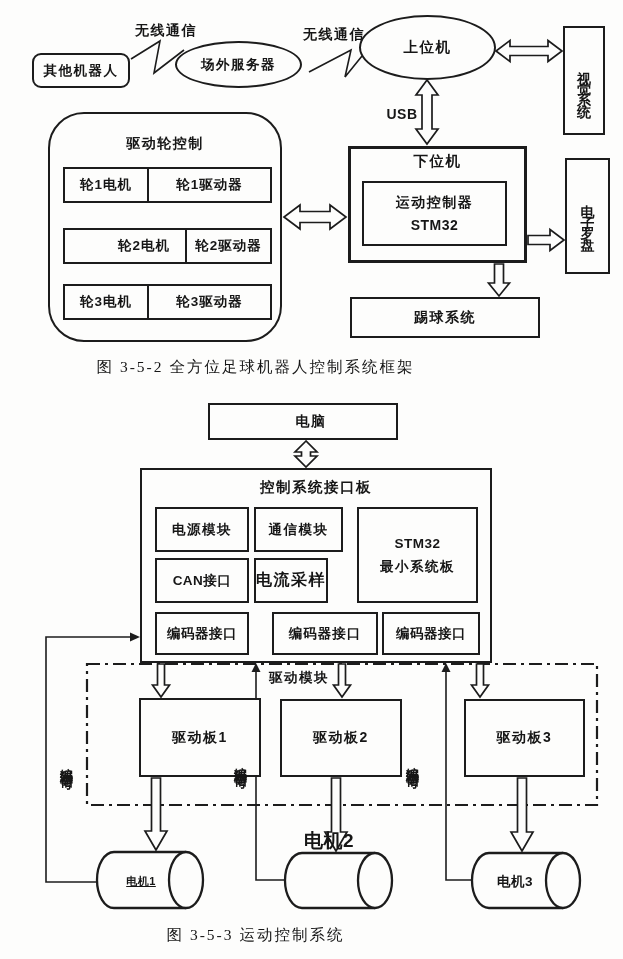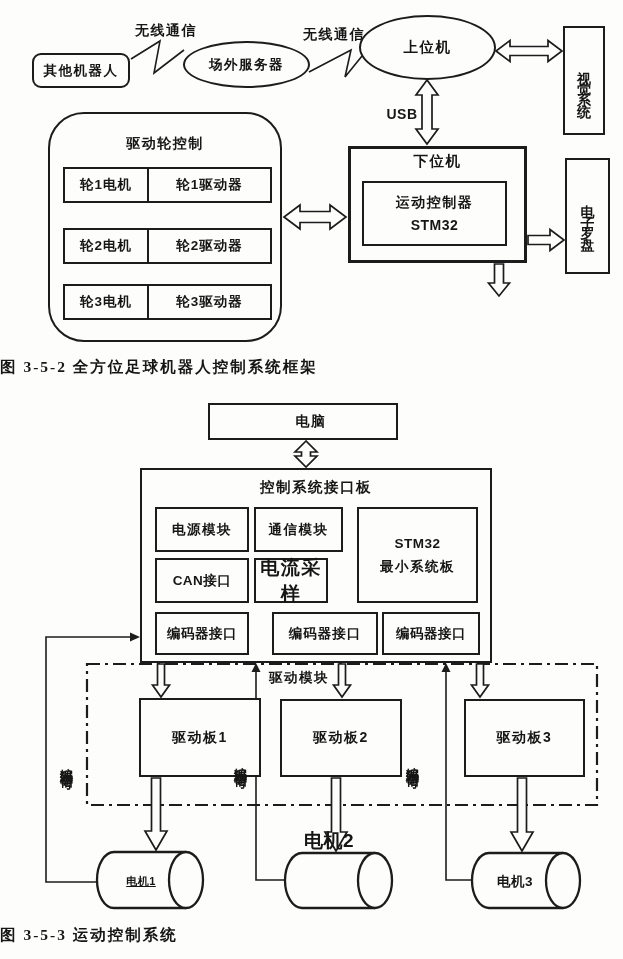--- a/index.html
+++ b/index.html
@@ -25,23 +25,23 @@
   .vsmall{writing-mode:vertical-rl;text-orientation:upright;letter-spacing:2.5px;font-size:13px;}
   .two-line{flex-direction:column;gap:7px;line-height:1.15;align-items:center;}
   .wrow{
     position:absolute;left:63px;width:209px;height:36px;box-sizing:border-box;
     border:2.2px solid #1c1c1c;display:flex;background:#fdfdfc;
   }
   .wcell{display:flex;align-items:center;justify-content:center;font-size:13.5px;font-weight:600;letter-spacing:1px;box-sizing:border-box;}
   .wcell.m{width:84px;border-right:2.2px solid #1c1c1c;}
   .wcell.d{flex:1;}
   .caption{
-    position:absolute;left:0;width:511px;text-align:left;
+    position:absolute;left:0;width:511px;text-align:center;
     font-family:"Liberation Serif","DejaVu Serif",serif;
-    font-size:15.5px;font-weight:700;letter-spacing:2px;
+    font-size:15.5px;font-weight:400;letter-spacing:2px;
   }
   .conn{fill:none;stroke:#1c1c1c;stroke-width:1.6px;}
   .head{fill:#1c1c1c;stroke:none;}
   .cyl{fill:#fdfdfc;stroke:#1c1c1c;stroke-width:2.3px;}
   .harrow{fill:#fdfdfc;stroke:#1c1c1c;stroke-width:1.7px;stroke-linejoin:miter;}
   .dashdot{fill:none;stroke:#1c1c1c;stroke-width:2.2px;stroke-dasharray:13 5 3 5;}
 </style>
 </head>
 <body>
 
@@ -92,21 +92,21 @@
       <polygon points="331.5,778 331.5,832 325,832 336,851 347,832 340.5,832 340.5,778" class="harrow"></polygon>
       <polygon points="517.5,778 517.5,832 511,832 522,851 533,832 526.5,832 526.5,778" class="harrow"></polygon>
     </svg>
 
   <div class="box rounded" style="left:32px;top:53px;width:98px;height:35px;border-radius:9px;font-size:13.5px;">
     <span>其他机器人</span>
   </div>
 
   <div class="lbl" style="left:127px;top:22px;width:78px;height:18px;">无线通信</div>
 
-  <div class="box ellipse" style="left:183px;top:41px;width:127px;height:47px;font-size:13.5px;border-width:2.6px;">
+  <div class="box ellipse" style="left:175px;top:41px;width:127px;height:47px;font-size:13.5px;border-width:2.6px;">
     <span>场外服务器</span>
   </div>
 
   <div class="lbl" style="left:295px;top:26px;width:78px;height:18px;">无线通信</div>
 
   <div class="box ellipse" style="left:359px;top:15px;width:137px;height:65px;font-size:14.5px;border-width:2.8px;">
     <span>上位机</span>
   </div>
 
   <div class="box" style="left:563px;top:26px;width:42px;height:109px;border-width:2.8px;">
@@ -120,29 +120,32 @@
 
   <div class="box two-line" style="left:362px;top:181px;width:145px;height:65px;border-width:2.2px;">
     <span>运动控制器</span>
     <span style="letter-spacing:0.5px;">STM32</span>
   </div>
 
   <div class="box" style="left:565px;top:158px;width:45px;height:116px;border-width:2.8px;">
     <span class="vtext">电子罗盘</span>
   </div>
 
+  <div class="box" style="left:350px;top:297px;width:190px;height:41px;">
+    <span>踢球系统</span>
+  </div>
 
   <div class="box rounded" style="left:48px;top:112px;width:234px;height:230px;border-width:2.6px;"></div>
   <div class="lbl" style="left:48px;top:127px;width:234px;height:20px;margin-top:7px;">驱动轮控制</div>
 
   <div class="wrow" style="top:167px;">
     <div class="wcell m">轮1电机</div>
     <div class="wcell d">轮1驱动器</div>
   </div>
-  <div class="wrow" style="top:228px;">
+  <div class="wrow" style="top:228px;padding-left:38px;">
     <div class="wcell m">轮2电机</div>
     <div class="wcell d">轮2驱动器</div>
   </div>
   <div class="wrow" style="top:284px;">
     <div class="wcell m">轮3电机</div>
     <div class="wcell d">轮3驱动器</div>
   </div>
 
   <div class="caption" style="top:357px;">图 3-5-2  全方位足球机器人控制系统框架</div>
 
@@ -155,21 +158,21 @@
 
   <div class="box" style="left:254px;top:507px;width:89px;height:45px;font-size:13.5px;">通信模块</div>
   <div class="box" style="left:155px;top:507px;width:94px;height:45px;font-size:13.5px;">电源模块</div>
 
   <div class="box two-line" style="left:357px;top:507px;width:121px;height:96px;font-size:13.5px;">
     <span style="letter-spacing:0.5px;">STM32</span>
     <span>最小系统板</span>
   </div>
 
   <div class="box" style="left:155px;top:558px;width:94px;height:45px;font-size:13.5px;letter-spacing:0.5px;">CAN接口</div>
-  <div class="box" style="left:254px;top:558px;width:74px;height:45px;font-size:19px;">电流采样</div>
+  <div class="box" style="left:254px;top:558px;width:74px;height:45px;font-size:16px;">电流采样</div>
 
   <div class="box" style="left:155px;top:612px;width:94px;height:43px;font-size:13.5px;letter-spacing:0.5px;">编码器接口</div>
   <div class="box" style="left:272px;top:612px;width:106px;height:43px;font-size:13.5px;letter-spacing:1px;">编码器接口</div>
   <div class="box" style="left:382px;top:612px;width:98px;height:43px;font-size:13.5px;letter-spacing:0.5px;">编码器接口</div>
 
   <div class="lbl" style="left:249px;top:669px;width:100px;height:18px;font-size:13.5px;">驱动模块</div>
 
   <div class="box" style="left:98px;top:698px;width:122px;height:79px;border-width:2.6px;background:#fdfdfc;margin-left:41px;">驱动板1</div>
   <div class="box" style="left:280px;top:699px;width:122px;height:78px;border-width:2.6px;background:#fdfdfc;">驱动板2</div>
   <div class="box" style="left:464px;top:699px;width:121px;height:78px;border-width:2.6px;background:#fdfdfc;">驱动板3</div>

